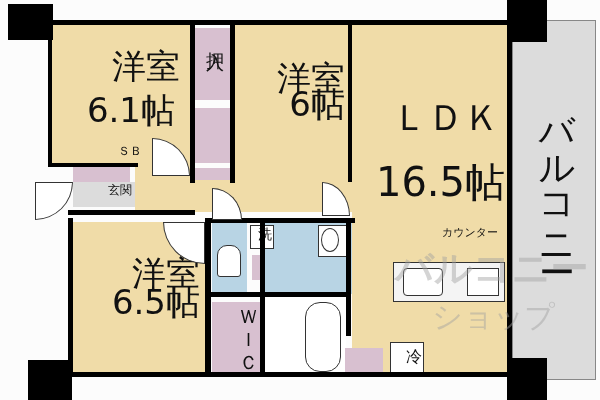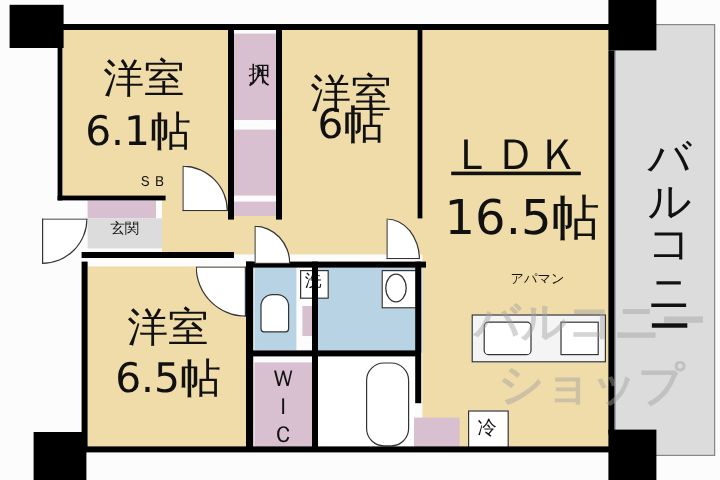--- a/index.html
+++ b/index.html
@@ -4,35 +4,35 @@
 <style>
   html, body { margin:0; padding:0; }
   body { width:600px; height:400px; background:#fcfcfc; position:relative; overflow:hidden; font-family:"DejaVu Sans", sans-serif; }
   .abs { position:absolute; box-sizing:border-box; }
   .room { background:#f0dca8; }
   .closet { background:#d8c0d0; }
   .water { background:#b8d4e4; }
   .entry { background:#dcdcdc; }
   .balcony { background:#dcdcdc; border:1px solid #888; }
   .wall { background:#000; }
-  .lbl { position:absolute; color:#111; text-align:center; line-height:1.1; white-space:pre; }
+  .lbl { position:absolute; color:#111; text-align:right; line-height:1.1; white-space:pre; }
   .big { font-size:34px; }
   .sm { font-size:11px; }
   .door { position:absolute; border:1px solid #333; border-radius:0 100% 0 0; background:#fff; }
   .appl { position:absolute; background:#fff; border:1px solid #333; }
 </style>
 </head>
 <body>
 
 <div class="abs balcony" style="left:512px;top:20px;width:84px;height:360px;"></div>
 <div class="lbl big" style="left:528px;top:90px;width:50px;font-size:36px;line-height:1.15;writing-mode:vertical-rl;">バルコニー</div>
 
 <div class="abs room" style="left:352px;top:22px;width:158px;height:352px;"></div>
 <div class="abs room" style="left:255px;top:180px;width:100px;height:20px;"></div>
-<div class="lbl big" style="left:360px;top:110px;width:140px;font-size:36px;text-decoration:underline;">ＬＤＫ</div>
+<div class="lbl big" style="left:360px;top:98px;width:140px;font-size:36px;">ＬＤＫ</div>
 <div class="lbl big" style="left:365px;top:160px;width:140px;font-size:40px;">16.5帖</div>
 
 <div class="abs room" style="left:135px;top:180px;width:220px;height:32px;"></div>
 
 <div class="abs room" style="left:52px;top:25px;width:140px;height:140px;"></div>
 <div class="abs room" style="left:135px;top:160px;width:57px;height:22px;"></div>
 <div class="lbl big" style="left:60px;top:48px;width:120px;">洋室</div>
 <div class="lbl big" style="left:55px;top:92px;width:120px;">6.1帖</div>
 
 <div class="abs closet" style="left:195px;top:28px;width:35px;height:72px;"></div>
@@ -45,21 +45,21 @@
 <div class="lbl big" style="left:240px;top:86px;width:105px;">6帖</div>
 
 <div class="abs closet" style="left:73px;top:167px;width:57px;height:15px;"></div>
 <div class="lbl sm" style="left:112px;top:145px;width:30px;font-size:12px;">ＳＢ</div>
 <div class="abs entry" style="left:73px;top:182px;width:62px;height:25px;"></div>
 <div class="lbl" style="left:76px;top:184px;width:56px;font-size:12px;">玄関</div>
 <div class="door" style="left:35px;top:182px;width:36px;height:36px;border-radius:0 0 100% 0;"></div>
 
 <div class="abs room" style="left:73px;top:222px;width:132px;height:152px;"></div>
 <div class="lbl big" style="left:80px;top:255px;width:120px;">洋室</div>
-<div class="lbl big" style="left:80px;top:298px;width:120px;">6.5帖</div>
+<div class="lbl big" style="left:80px;top:284px;width:120px;">6.5帖</div>
 
 <div class="abs water" style="left:212px;top:222px;width:35px;height:70px;"></div>
 <div class="appl" style="left:217px;top:245px;width:22px;height:30px;border-radius:10px 10px 3px 3px;"></div>
 
 <div class="abs water" style="left:265px;top:222px;width:87px;height:72px;"></div>
 <div class="appl" style="left:250px;top:225px;width:22px;height:22px;"></div>
 <div class="lbl" style="left:250px;top:227px;width:22px;font-size:14px;">洗</div>
 <div class="abs closet" style="left:252px;top:255px;width:12px;height:25px;"></div>
 <div class="appl" style="left:318px;top:225px;width:30px;height:30px;"></div>
 <div class="appl" style="left:321px;top:228px;width:16px;height:22px;border-radius:50%;"></div>
@@ -69,21 +69,21 @@
 Ｉ
 Ｃ</div>
 
 <div class="abs" style="left:266px;top:297px;width:80px;height:76px;background:#fff;"></div>
 <div class="appl" style="left:305px;top:302px;width:34px;height:68px;border-radius:15px;"></div>
 
 <div class="abs closet" style="left:345px;top:348px;width:38px;height:26px;"></div>
 <div class="appl" style="left:390px;top:342px;width:32px;height:32px;"></div>
 <div class="lbl" style="left:390px;top:348px;width:32px;font-size:16px;">冷</div>
 
-<div class="lbl sm" style="left:398px;top:227px;width:100px;">アパマン</div>
+<div class="lbl sm" style="left:398px;top:227px;width:100px;">カウンター</div>
 <div class="appl" style="left:393px;top:262px;width:110px;height:38px;background:#f4f4f4;"></div>
 <div class="appl" style="left:403px;top:268px;width:38px;height:26px;border-radius:4px;"></div>
 <div class="appl" style="left:467px;top:268px;width:30px;height:26px;"></div>
 
 <div class="abs wall" style="left:50px;top:20px;width:460px;height:5px;"></div>
 <div class="abs wall" style="left:8px;top:4px;width:45px;height:36px;"></div>
 <div class="abs wall" style="left:507px;top:0px;width:40px;height:42px;"></div>
 <div class="abs wall" style="left:28px;top:360px;width:44px;height:40px;"></div>
 <div class="abs wall" style="left:507px;top:358px;width:40px;height:42px;"></div>
 <div class="abs wall" style="left:70px;top:372px;width:440px;height:5px;"></div>
@@ -100,13 +100,13 @@
 <div class="abs wall" style="left:346px;top:218px;width:5px;height:118px;"></div>
 <div class="abs wall" style="left:205px;top:292px;width:145px;height:5px;"></div>
 <div class="abs wall" style="left:48px;top:163px;width:90px;height:4px;"></div>
 
 <div class="door" style="left:152px;top:138px;width:36px;height:36px;"></div>
 <div class="door" style="left:322px;top:182px;width:26px;height:32px;border-radius:0 100% 0 0;"></div>
 <div class="door" style="left:212px;top:188px;width:28px;height:30px;"></div>
 <div class="door" style="left:163px;top:222px;width:40px;height:40px;border-radius:0 0 0 100%;"></div>
 
 <div class="lbl" style="left:395px;top:248px;width:150px;font-size:38px;color:rgba(160,160,160,0.45);font-weight:bold;">バルコニー</div>
-<div class="lbl" style="left:415px;top:300px;width:140px;font-size:38px;color:rgba(160,160,160,0.45);font-weight:bold;">ショップ</div>
+<div class="lbl" style="left:415px;top:300px;width:140px;font-size:30px;color:rgba(160,160,160,0.45);font-weight:normal;">ショップ</div>
 
 </body></html>

